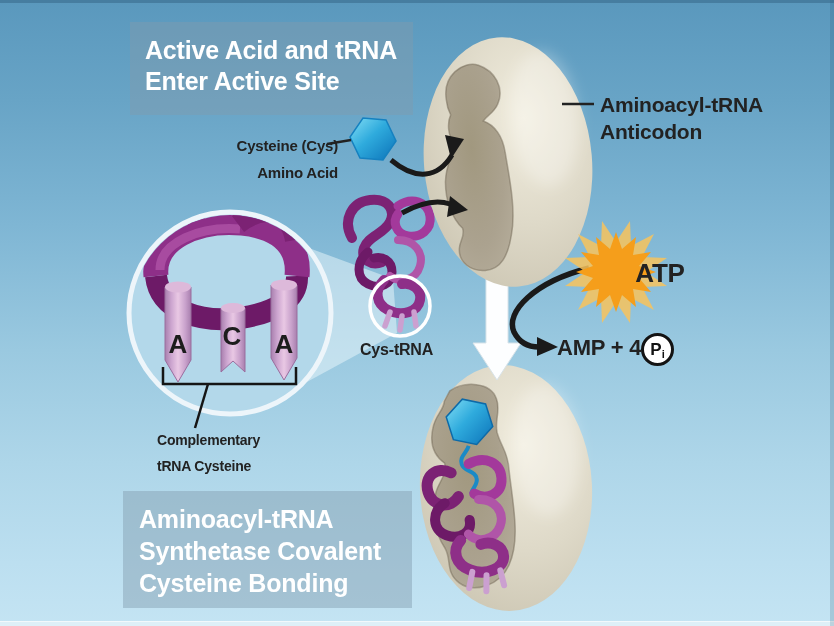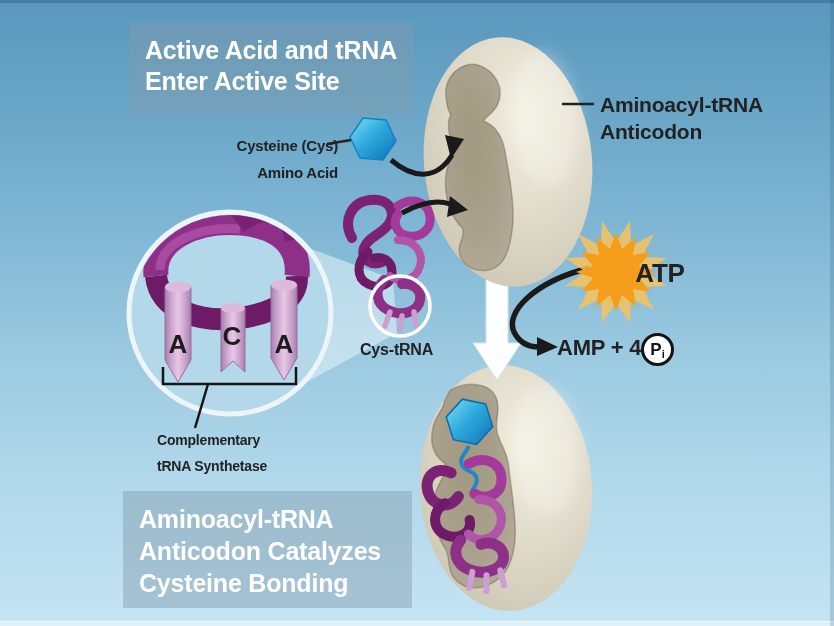--- a/index.html
+++ b/index.html
@@ -187,42 +187,42 @@
     <path d="M 562,104 L 594,104" stroke="#222" stroke-width="2.5"></path>
     <path d="M 327,144 L 351,140" stroke="#222" stroke-width="2.5"></path>
   </svg>
 
   <div class="banner" id="banner1">
     <span class="ln">Active Acid and tRNA</span>
     <span class="ln">Enter Active Site</span>
   </div>
   <div class="banner" id="banner2">
     <span class="ln">Aminoacyl-tRNA</span>
-    <span class="ln">Anticodon Catalyzes</span>
+    <span class="ln">Synthetase Covalent</span>
     <span class="ln">Cysteine Bonding</span>
   </div>
 
   <div class="dark-label" id="lbl-cys">
     <span style="display:block">Cysteine (Cys)</span>
     <span style="display:block">Amino Acid</span>
   </div>
   <div class="dark-label" id="lbl-synthetase">
     <span style="display:block">Aminoacyl-tRNA</span>
     <span style="display:block">Anticodon</span>
   </div>
   <div class="dark-label" id="lbl-atp">ATP</div>
   <div class="dark-label" id="lbl-amp">AMP +  4</div>
   <div class="pi-circle">
     <span class="p">P</span>
     <span class="i">i</span>
   </div>
   <div class="dark-label" id="lbl-cystrna">Cys-tRNA</div>
   <div class="dark-label" id="lbl-anticodon">
     <span style="display:block">Complementary</span>
-    <span style="display:block">tRNA Synthetase</span>
+    <span style="display:block">tRNA Cysteine</span>
   </div>
 
   <div class="letter" id="ltrA1">A</div>
   <div class="letter" id="ltrC">C</div>
   <div class="letter" id="ltrA2">A</div>
 
   <div class="botline"></div>
 </div>
 
 </body></html>

